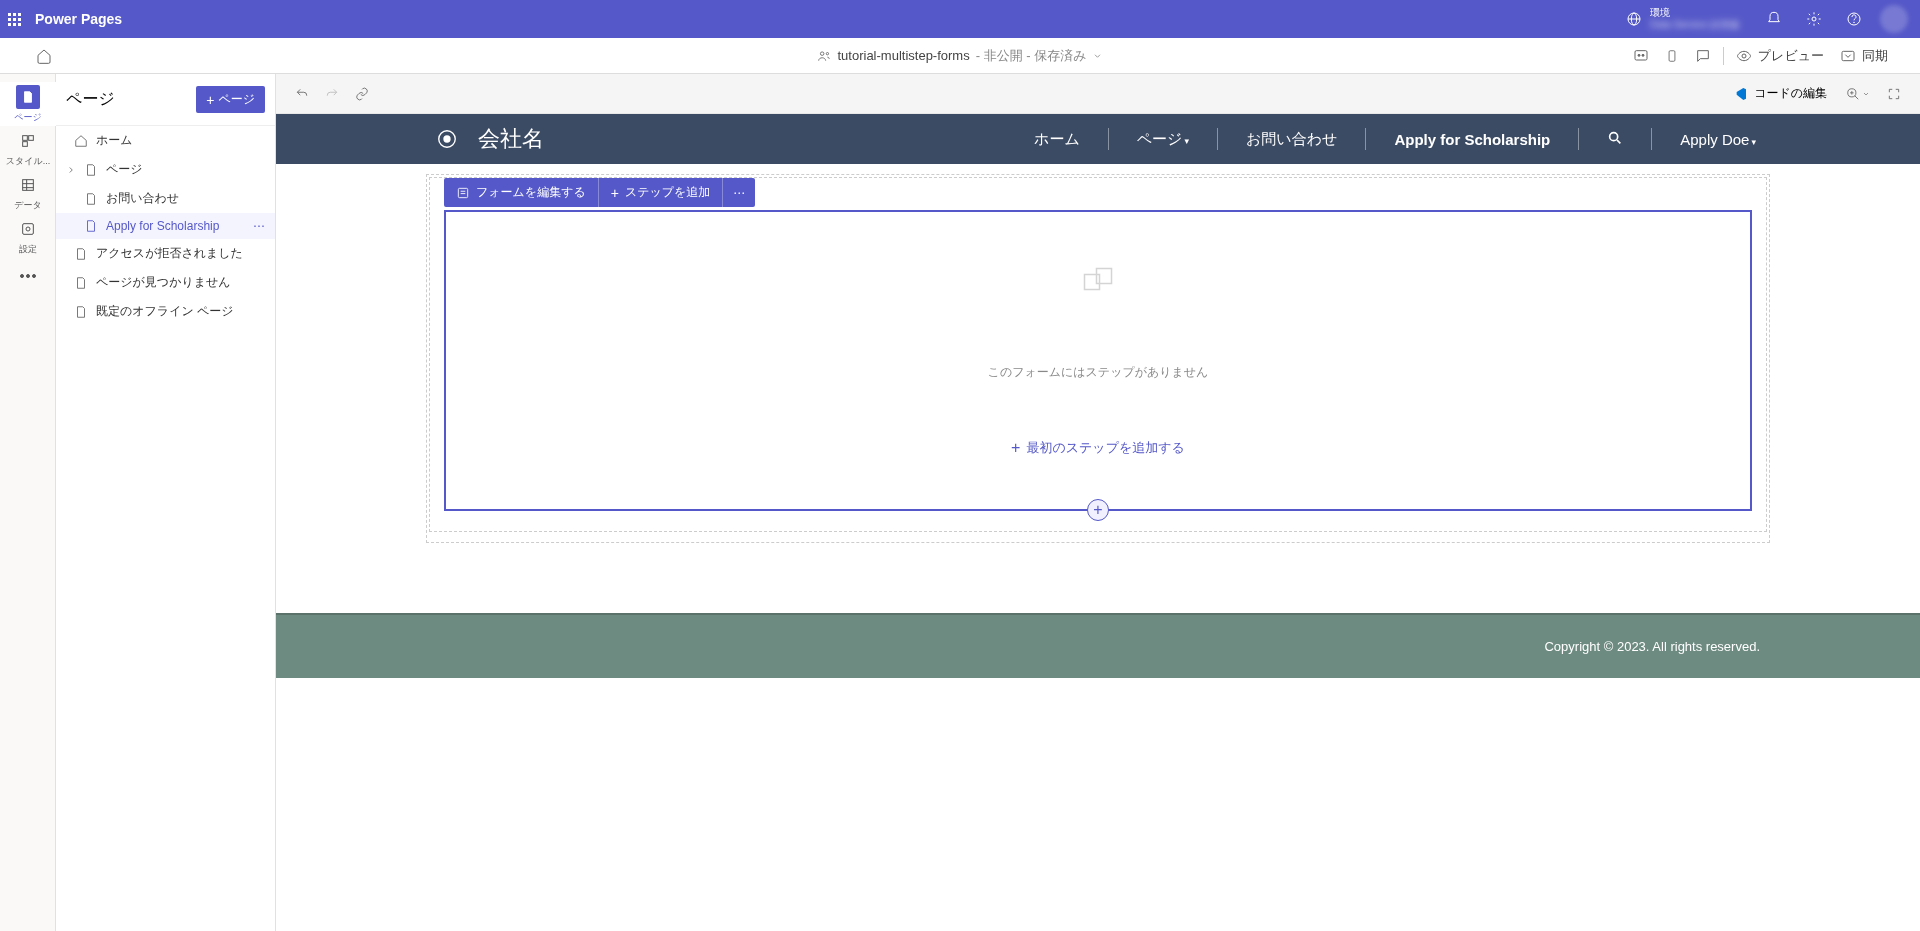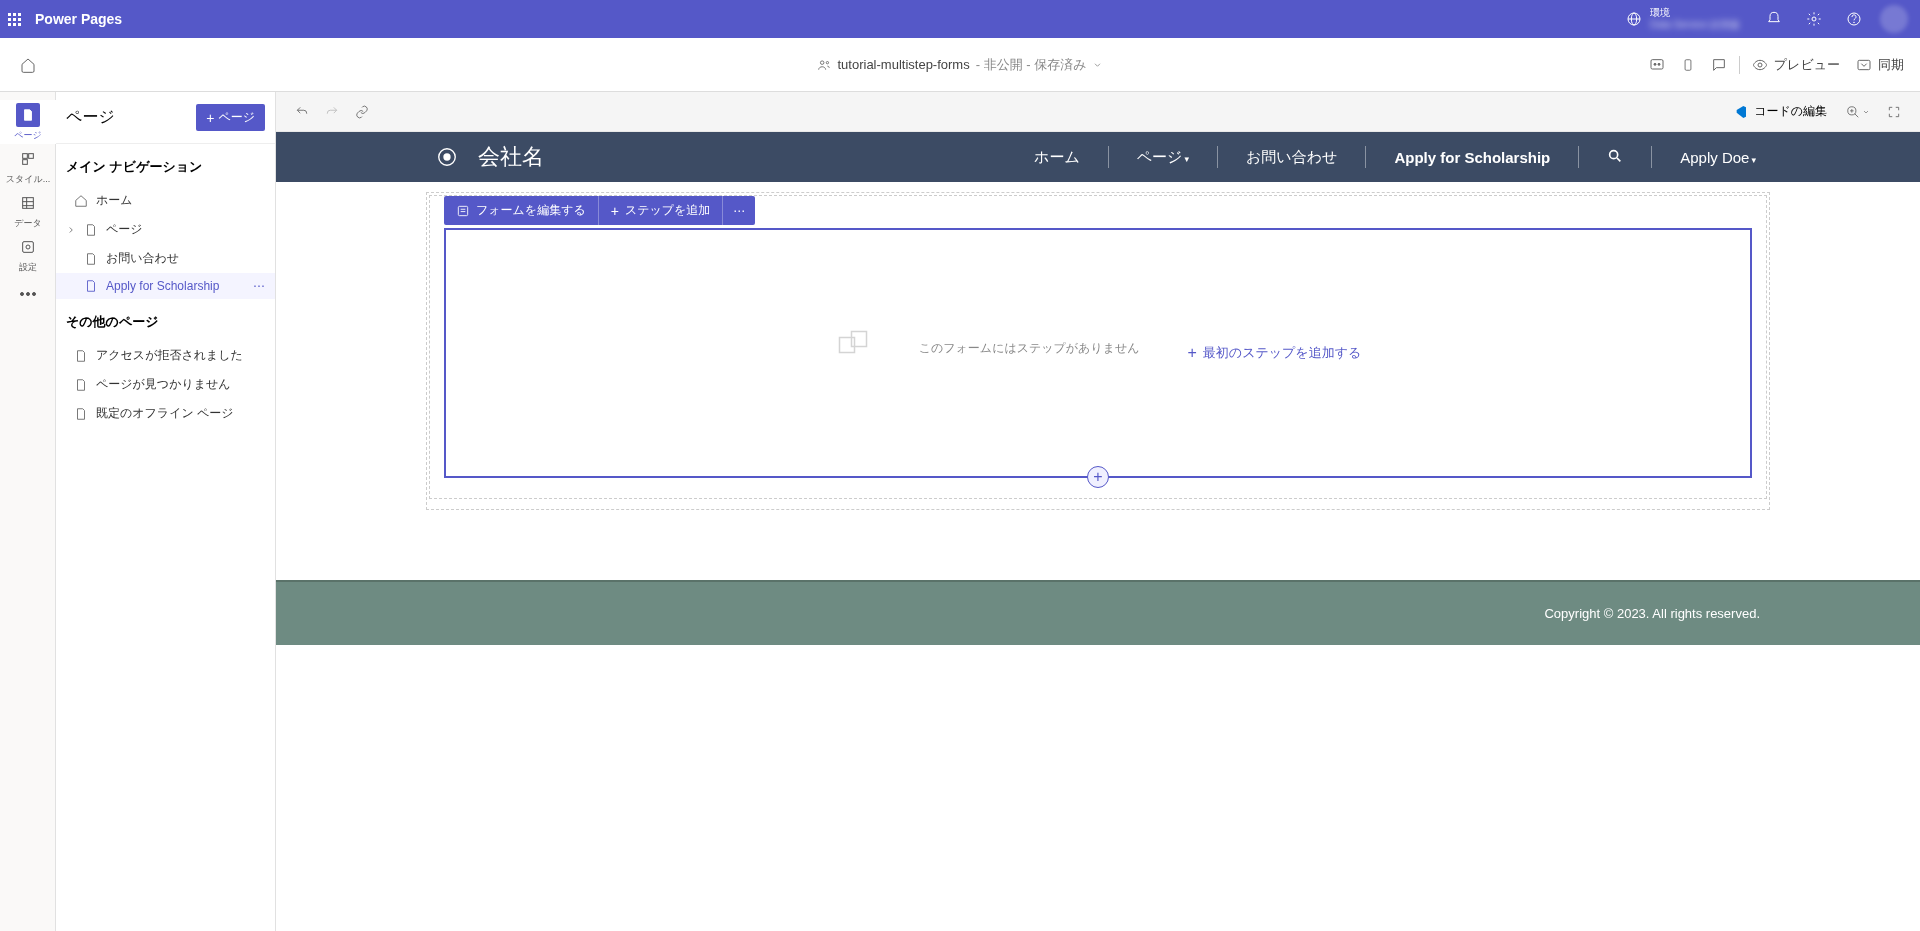--- a/index.html
+++ b/index.html
@@ -17,22 +17,22 @@
     .top-header-right { display: flex; align-items: center; gap: 4px; }
     .env-block { display: flex; align-items: center; gap: 8px; padding: 0 12px; justify-content: space-between; }
     .env-text { font-size: 10px; line-height: 1.2; }
     .env-text .env-name { filter: blur(3px); opacity: 0.7; }
     .hdr-icon-btn { width: 36px; height: 38px; display: flex; align-items: center; justify-content: center; cursor: pointer; }
     .hdr-icon-btn svg { stroke: white; fill: none; }
     .avatar { width: 28px; height: 28px; border-radius: 50%; background: rgba(255,255,255,.2); filter: blur(2px); margin: 0 4px; }
     
     
     .secondary-bar {
-      height: 54px; background: white; border-bottom: 1px solid #ddd;
-      display: flex; align-items: center; padding: 0 8px; position: relative;
+      height: 36px; background: white; border-bottom: 1px solid #ddd;
+      display: flex; align-items: center; padding: 0 24px; position: relative;
     }
     .home-btn { width: 40px; display: flex; justify-content: center; cursor: pointer; }
     .secondary-center { position: absolute; left: 50%; transform: translateX(-50%); display: flex; align-items: center; gap: 6px; font-size: 13px; color: #444; }
     .secondary-right { margin-left: auto; display: flex; align-items: center; }
     .sec-btn { display: flex; align-items: center; gap: 6px; padding: 4px 8px; cursor: pointer; font-size: 13px; color: #444; }
     .sec-divider { width: 1px; height: 18px; background: #ccc; margin: 0 4px; }
     
     
     .main-area { display: flex; height: calc(100vh - 74px); }
     
@@ -82,21 +82,21 @@
     .site-content { padding: 10px 150px 20px; position: relative; }
     .dashed-section { border: 1px dashed #ccc; padding: 2px; margin-bottom: 8px; }
     .page-heading-box { border: 1px dashed #ccc; margin: 0 auto; max-width: 960px; padding: 12px; text-align: center; }
     .page-heading { font-size: 34px; font-weight: 400; color: #222; }
     
     .form-wrapper { position: relative; margin-top: 30px; }
     .form-toolbar { position: absolute; top: -32px; left: 12px; display: flex; background: #5558C8; color: white; border-radius: 2px; overflow: hidden; z-index: 2; }
     .ft-btn { display: flex; align-items: center; gap: 6px; padding: 6px 12px; font-size: 12px; cursor: pointer; border-right: 1px solid rgba(255,255,255,.3); }
     .ft-btn:last-child { border-right: none; }
     
-    .form-box { border: 2px solid #5558C8; background: white; min-height: 250px; margin: 0 12px; display: flex; flex-direction: row; align-items: center; justify-content: center; padding: 40px; position: relative; gap: 48px; }
+    .form-box { border: 2px solid #5558C8; background: white; min-height: 250px; margin: 0 12px; display: flex; flex-direction: column; align-items: center; justify-content: center; padding: 52px; position: relative; gap: 48px; }
     .form-empty-icon { margin-bottom: 12px; opacity: 0.5; }
     .form-empty-text { font-size: 12px; color: #888; margin-bottom: 10px; }
     .add-first-step { display: flex; align-items: center; gap: 6px; color: #5558C8; font-size: 13px; cursor: pointer; }
     .add-circle { position: absolute; bottom: -12px; left: 50%; transform: translateX(-50%); width: 22px; height: 22px; border: 1px solid #5558C8; border-radius: 50%; background: #f0f0ff; display: flex; align-items: center; justify-content: center; color: #5558C8; cursor: pointer; }
     
     .site-footer { background: #6e8b82; color: white; padding: 24px 160px; font-size: 13px; margin-top: 50px; border-top: 2px solid #5a7269; text-align: right;}
     .dashed-outer { border: 1px dashed #ccc; padding: 2px; }
   </style>
 </head>
 <body>
@@ -256,21 +256,20 @@
   </div>
 
   <div class="left-panel">
     <div class="panel-header">
       <div class="panel-title">ページ</div>
       <button class="add-page-btn">
         <span style="font-size:14px">+</span>
         <span>ページ</span>
       </button>
     </div>
-    <div class="section-title">メイン ナビゲーション</div>
     <div class="tree-item">
       <svg width="14" height="14" viewBox="0 0 24 24" fill="none" stroke-width="1.5">
           <path d="M3 11l9-8 9 8v10H3V11z"></path>
         </svg>
       <span>ホーム</span>
     </div>
     <div class="tree-item has-chevron">
       <svg width="10" height="10" viewBox="0 0 24 24" fill="none" stroke-width="2">
           <path d="M9 6l6 6-6 6"></path>
         </svg>
@@ -285,21 +284,20 @@
         </svg>
       <span>お問い合わせ</span>
     </div>
     <div class="tree-item indent selected">
       <svg width="14" height="14" viewBox="0 0 24 24" fill="none" stroke-width="1.5">
           <path d="M6 3h9l3 3v15H6V3z"></path>
         </svg>
       <span>Apply for Scholarship</span>
       <span class="more">⋯</span>
     </div>
-    <div class="section-title">その他のページ</div>
     <div class="tree-item">
       <svg width="14" height="14" viewBox="0 0 24 24" fill="none" stroke-width="1.5">
           <path d="M6 3h9l3 3v15H6V3z"></path>
         </svg>
       <span>アクセスが拒否されました</span>
     </div>
     <div class="tree-item">
       <svg width="14" height="14" viewBox="0 0 24 24" fill="none" stroke-width="1.5">
           <path d="M6 3h9l3 3v15H6V3z"></path>
         </svg>

